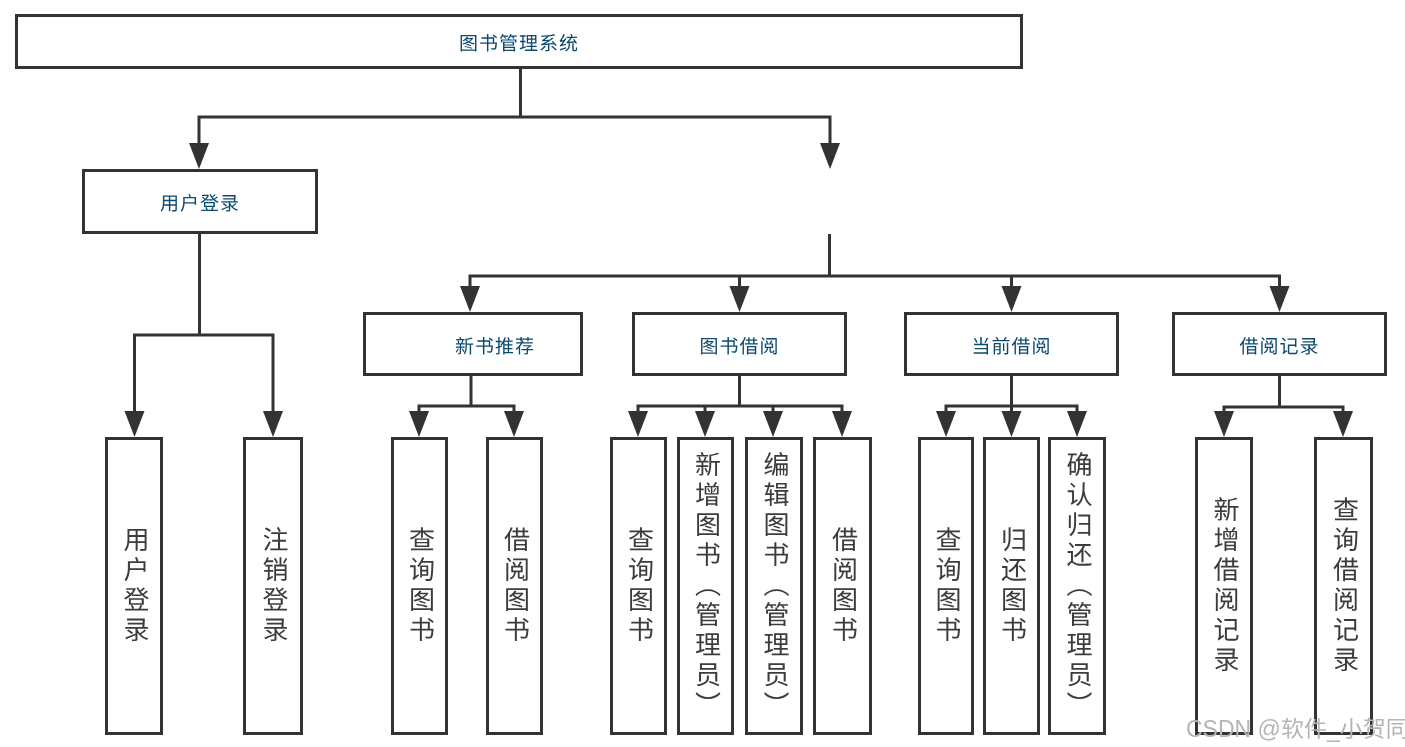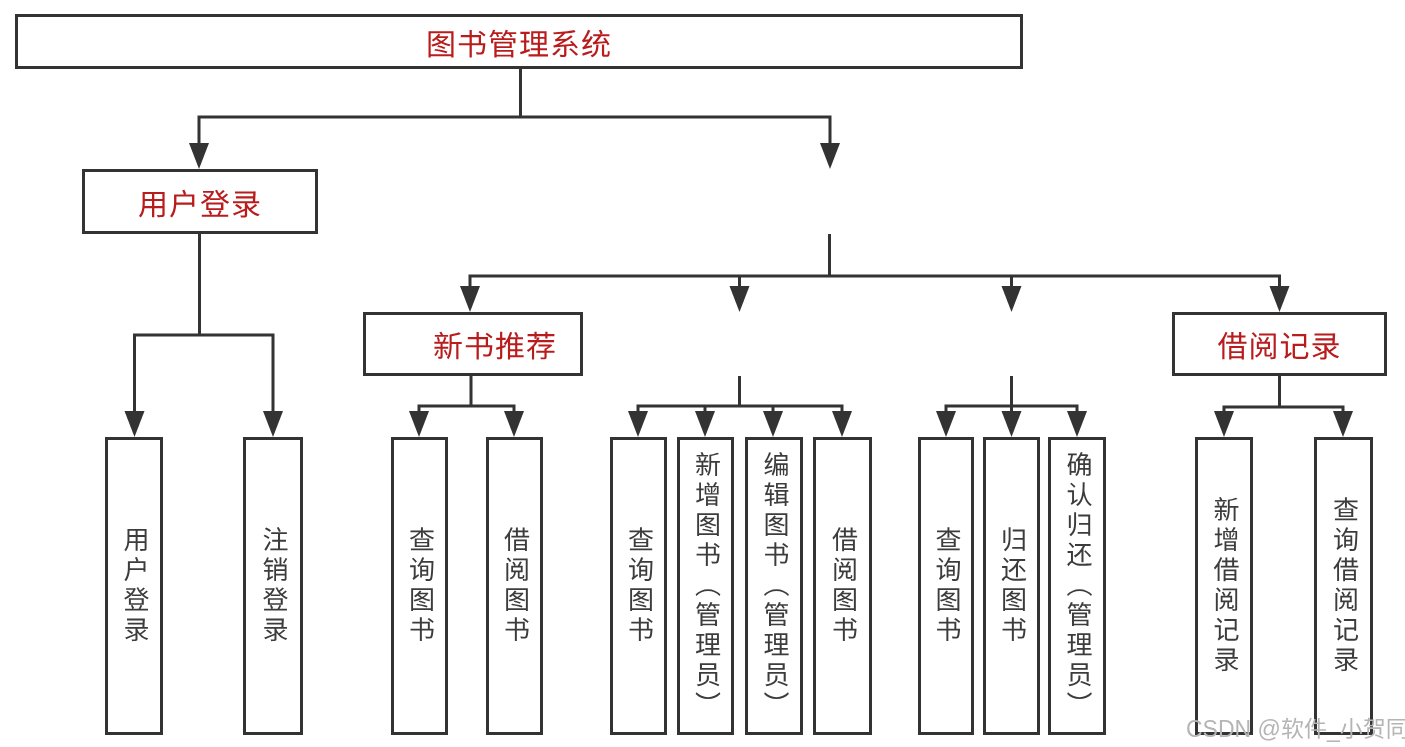--- a/index.html
+++ b/index.html
@@ -21,23 +21,23 @@
     position: absolute;
     box-sizing: border-box;
     background: #ffffff;
     border: 3px solid #333333;
     display: flex;
     align-items: center;
     justify-content: center;
     z-index: 2;
   }
   .hlabel {
-    font-size: 30px;
+    font-size: 19px;
     letter-spacing: 1px;
-    color: #b91c1c;
+    color: #0c4a6e;
     white-space: nowrap;
   }
   .leaf { top: 437px; height: 298px; }
   .vlabel {
     writing-mode: vertical-rl;
     text-orientation: mixed;
     font-size: 26px;
     letter-spacing: 4px;
     color: #3c3c3c;
     line-height: 1;
@@ -122,20 +122,26 @@
     <span class="hlabel">图书管理系统</span>
   </div>
 
   <div class="box" style="left:82px; top:169px; width:236px; height:65px;">
     <span class="hlabel">用户登录</span>
   </div>
 
   <div class="box" style="left:363px; top:312px; width:220px; height:64px;padding-left:44px;">
     <span class="hlabel">新书推荐</span>
   </div>
+  <div class="box" style="left:632px; top:312px; width:215px; height:64px;">
+    <span class="hlabel">图书借阅</span>
+  </div>
+  <div class="box" style="left:904px; top:312px; width:215px; height:64px;">
+    <span class="hlabel">当前借阅</span>
+  </div>
   <div class="box" style="left:1172px; top:312px; width:215px; height:64px;text-align:center;">
     <span class="hlabel">借阅记录</span>
   </div>
 
   <div class="box leaf" style="left:105px; width:58px;">
     <span class="vlabel">用户登录</span>
   </div>
   <div class="box leaf" style="left:243px; width:60px;">
     <span class="vlabel">注销登录</span>
   </div>

